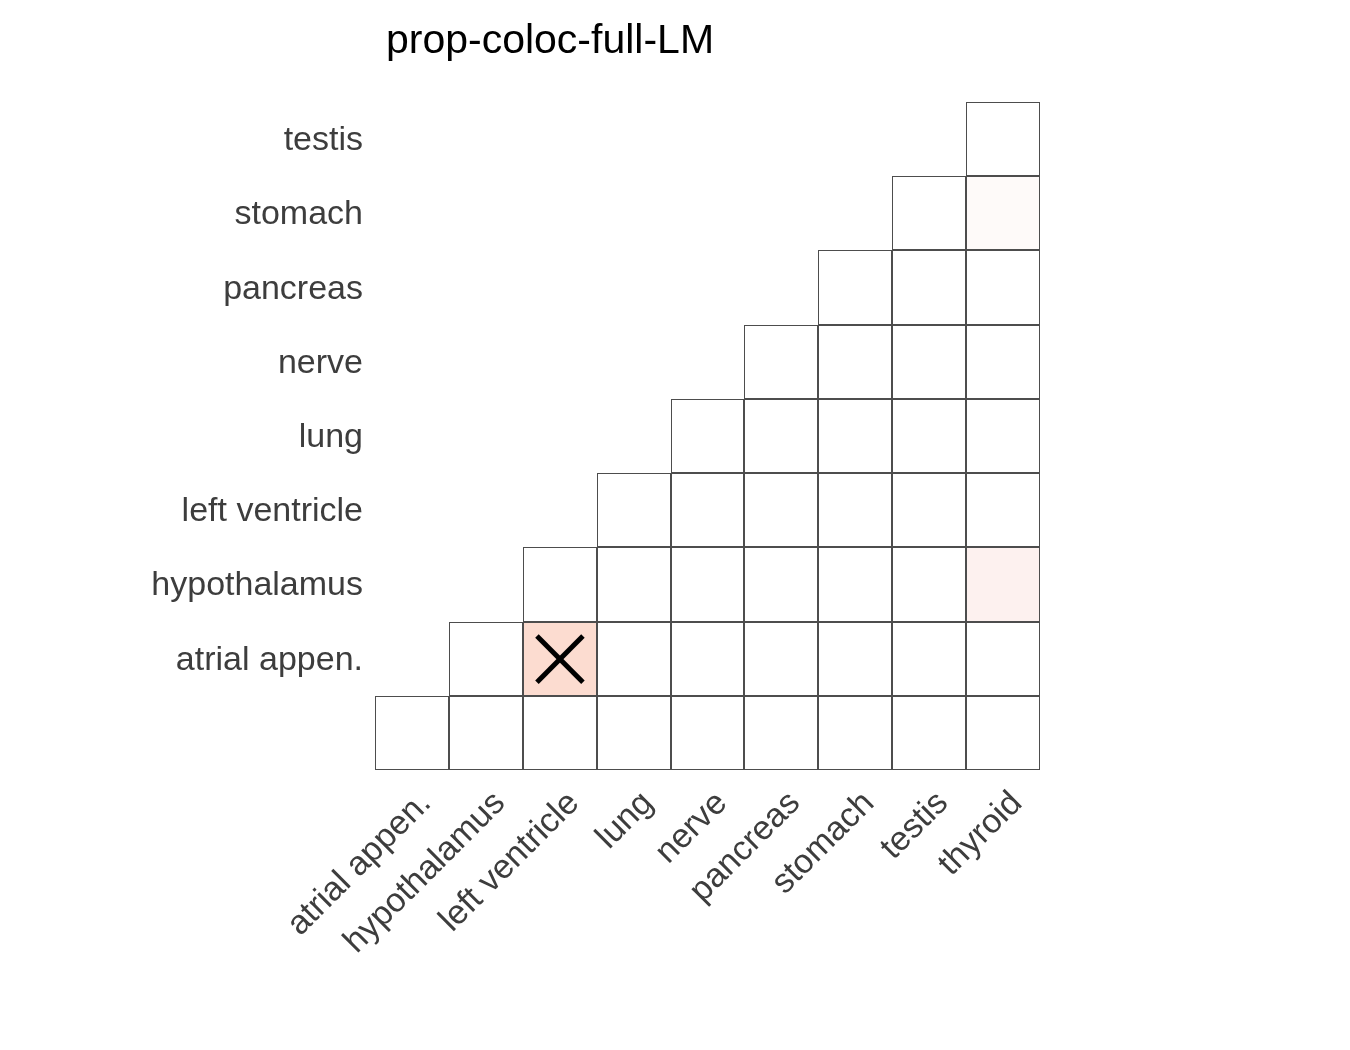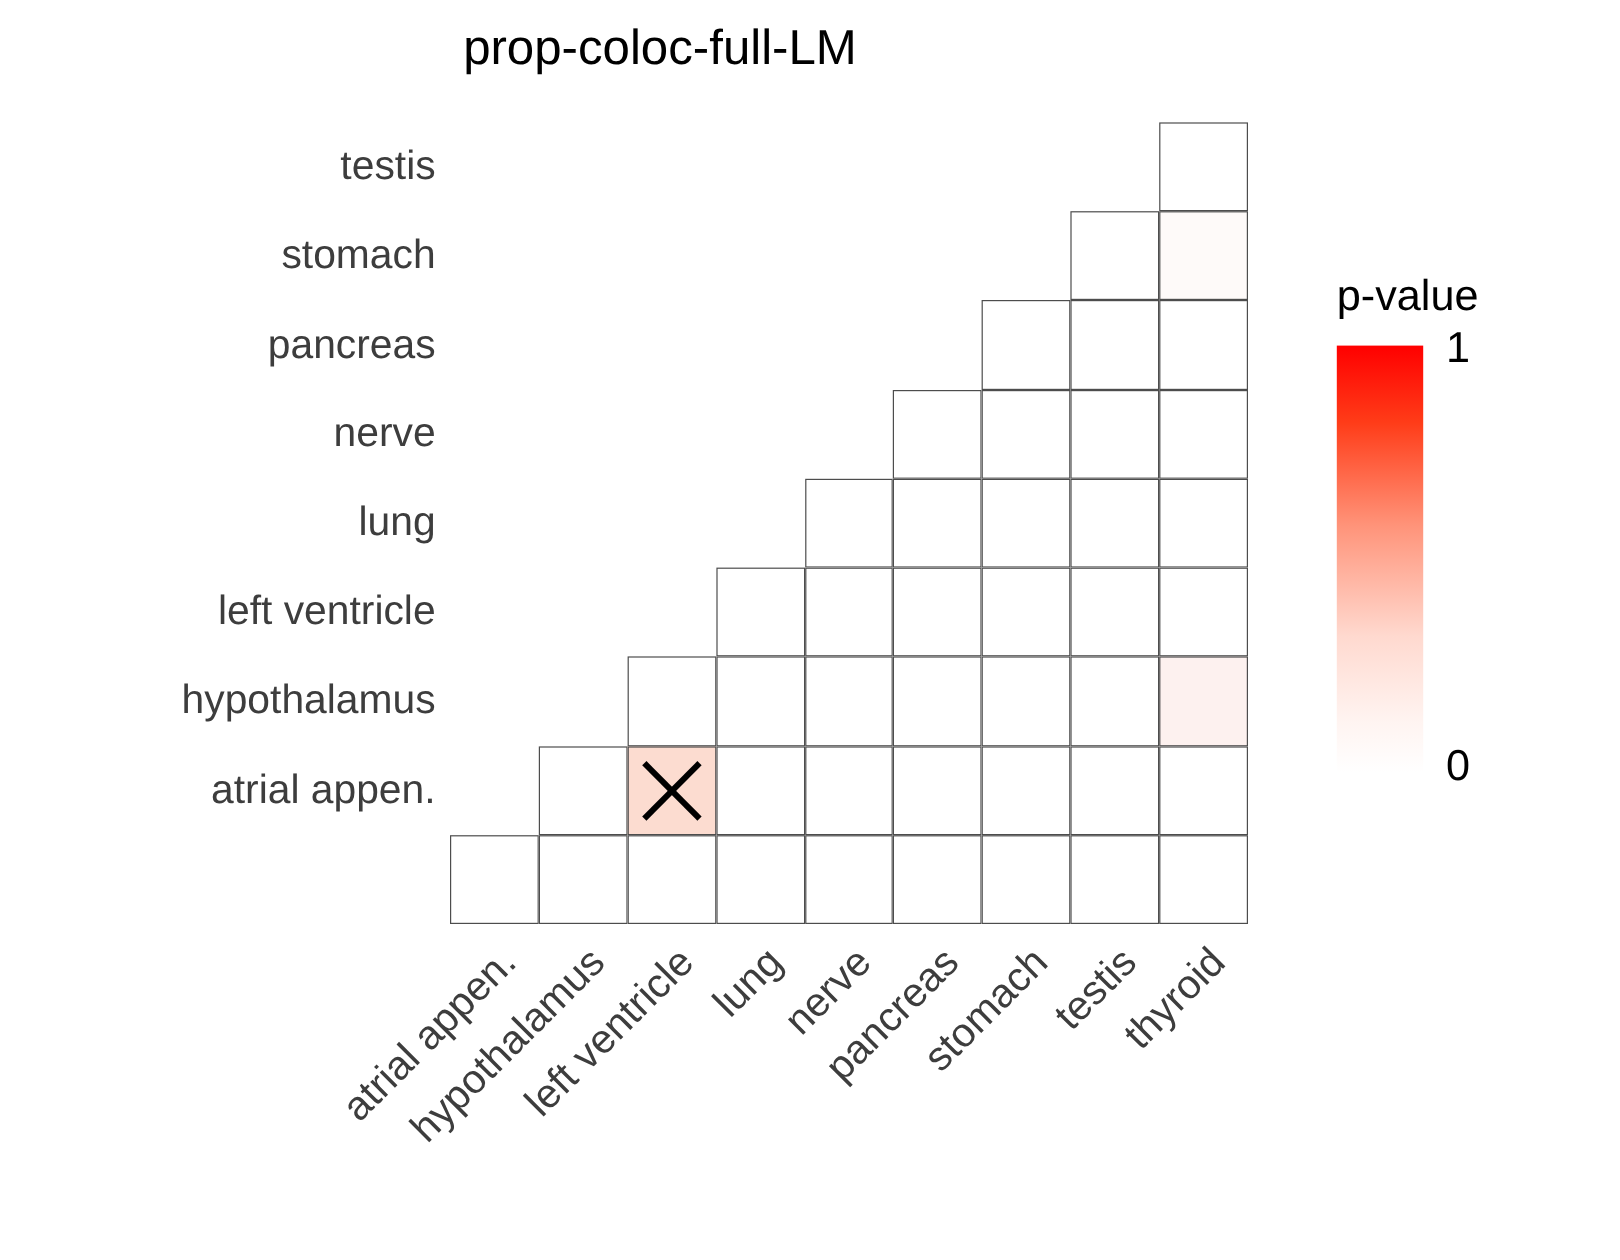--- a/index.html
+++ b/index.html
@@ -160,20 +160,14 @@
       <div class="xlab" style="left: -114.167px; top: 14px; width: 600px;">hypothalamus</div>
       <div class="xlab" style="left: -40.2778px; top: 14px; width: 600px;">left ventricle</div>
       <div class="xlab" style="left: 33.6111px; top: 14px; width: 600px;">lung</div>
       <div class="xlab" style="left: 107.5px; top: 14px; width: 600px;">nerve</div>
       <div class="xlab" style="left: 181.389px; top: 14px; width: 600px;">pancreas</div>
       <div class="xlab" style="left: 255.278px; top: 14px; width: 600px;">stomach</div>
       <div class="xlab" style="left: 329.167px; top: 14px; width: 600px;">testis</div>
       <div class="xlab" style="left: 403.056px; top: 14px; width: 600px;">thyroid</div>
     </div>
 
-  <div id="legend">
-    <div class="legend-title">p-value</div>
-    <div class="legend-bar"></div>
-    <div class="legend-tick hi">1</div>
-    <div class="legend-tick lo">0</div>
-  </div>
 
 </div>
 
 </body></html>

